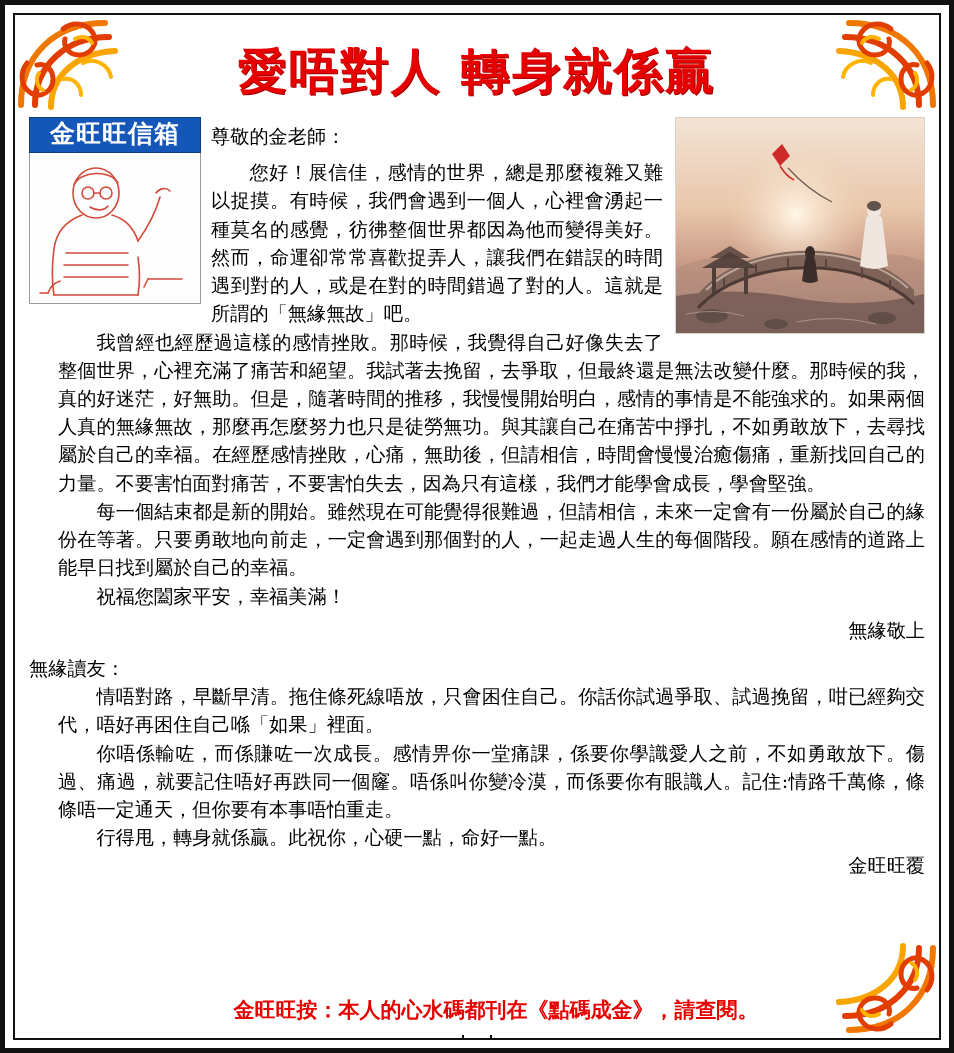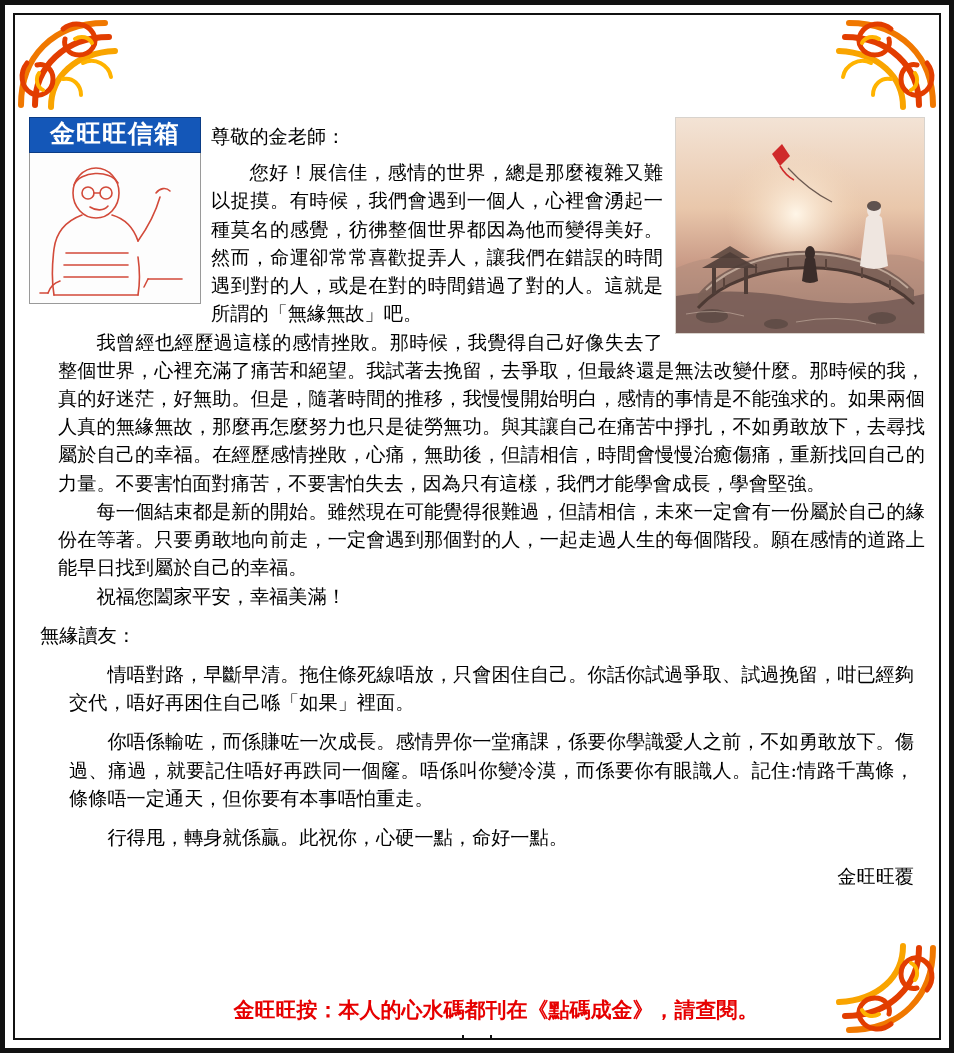--- a/index.html
+++ b/index.html
@@ -108,21 +108,21 @@
   }
   .sign-2{
     text-align:right;
     margin-top:2px;
   }
 
   
   .reply{
     clear:both;
   }
-  .reply p{margin:11px;}
+  .reply p{margin:0;}
 
   
   .footer-note{
     position:absolute;
     left:0;right:0;bottom:14px;
     text-align:center;
     color:#e60000;
     font-family:"DejaVu Serif","Liberation Serif",serif;
     font-weight:bold;
     font-size:21px;
@@ -194,20 +194,21 @@
           <path d="M46 12 c10 -8 24 -6 30 4 c6 10 -2 22 -14 22 c-10 0 -16 -8 -14 -16"></path>
           <path d="M10 46 c-8 10 -6 24 4 30 c10 6 22 -2 22 -14 c0 -10 -8 -16 -16 -14"></path>
         </g>
         <g fill="none" stroke="#ffb300" stroke-width="4" stroke-linecap="round">
           <path d="M58 22 c6 -4 14 -2 17 4"></path>
           <path d="M22 56 c-4 6 -2 14 4 17"></path>
         </g>
       </svg>
     </div>
 
+    <div class="headline">愛唔對人 轉身就係贏</div>
 
     <div class="content">
 
       <div class="logo-block">
         <div class="logo-banner">金旺旺信箱</div>
         <div class="logo-art">
           <svg viewBox="0 0 170 150" preserveAspectRatio="none">
             <g fill="none" stroke="#d24a3a" stroke-width="1.6" stroke-linecap="round" stroke-linejoin="round">
               <ellipse cx="66" cy="40" rx="23" ry="25"></ellipse>
               <path d="M44 32 c6 -14 36 -16 44 -2"></path>
@@ -306,20 +307,21 @@
             <path d="M120 204 q40 -8 80 2"></path>
           </g>
         </svg>
       </div>
 
       <p class="flush">尊敬的金老師：</p>
       <p class="para">您好！展信佳，感情的世界，總是那麼複雜又難以捉摸。有時候，我們會遇到一個人，心裡會湧起一種莫名的感覺，彷彿整個世界都因為他而變得美好。然而，命運卻常常喜歡捉弄人，讓我們在錯誤的時間遇到對的人，或是在對的時間錯過了對的人。這就是所謂的「無緣無故」吧。</p>
       <p class="para">我曾經也經歷過這樣的感情挫敗。那時候，我覺得自己好像失去了整個世界，心裡充滿了痛苦和絕望。我試著去挽留，去爭取，但最終還是無法改變什麼。那時候的我，真的好迷茫，好無助。但是，隨著時間的推移，我慢慢開始明白，感情的事情是不能強求的。如果兩個人真的無緣無故，那麼再怎麼努力也只是徒勞無功。與其讓自己在痛苦中掙扎，不如勇敢放下，去尋找屬於自己的幸福。在經歷感情挫敗，心痛，無助後，但請相信，時間會慢慢治癒傷痛，重新找回自己的力量。不要害怕面對痛苦，不要害怕失去，因為只有這樣，我們才能學會成長，學會堅強。</p>
       <p class="para">每一個結束都是新的開始。雖然現在可能覺得很難過，但請相信，未來一定會有一份屬於自己的緣份在等著。只要勇敢地向前走，一定會遇到那個對的人，一起走過人生的每個階段。願在感情的道路上能早日找到屬於自己的幸福。</p>
       <p class="para">祝福您闔家平安，幸福美滿！</p>
+      <p class="sign">無緣敬上</p>
 
       <div class="reply">
         <p class="flush">無緣讀友：</p>
         <p class="para">情唔對路，早斷早清。拖住條死線唔放，只會困住自己。你話你試過爭取、試過挽留，咁已經夠交代，唔好再困住自己喺「如果」裡面。</p>
         <p class="para">你唔係輸咗，而係賺咗一次成長。感情畀你一堂痛課，係要你學識愛人之前，不如勇敢放下。傷過、痛過，就要記住唔好再跌同一個窿。唔係叫你變冷漠，而係要你有眼識人。記住:情路千萬條，條條唔一定通天，但你要有本事唔怕重走。</p>
         <p class="para">行得甩，轉身就係贏。此祝你，心硬一點，命好一點。</p>
         <p class="sign-2">金旺旺覆</p>
       </div>
     </div>
 

